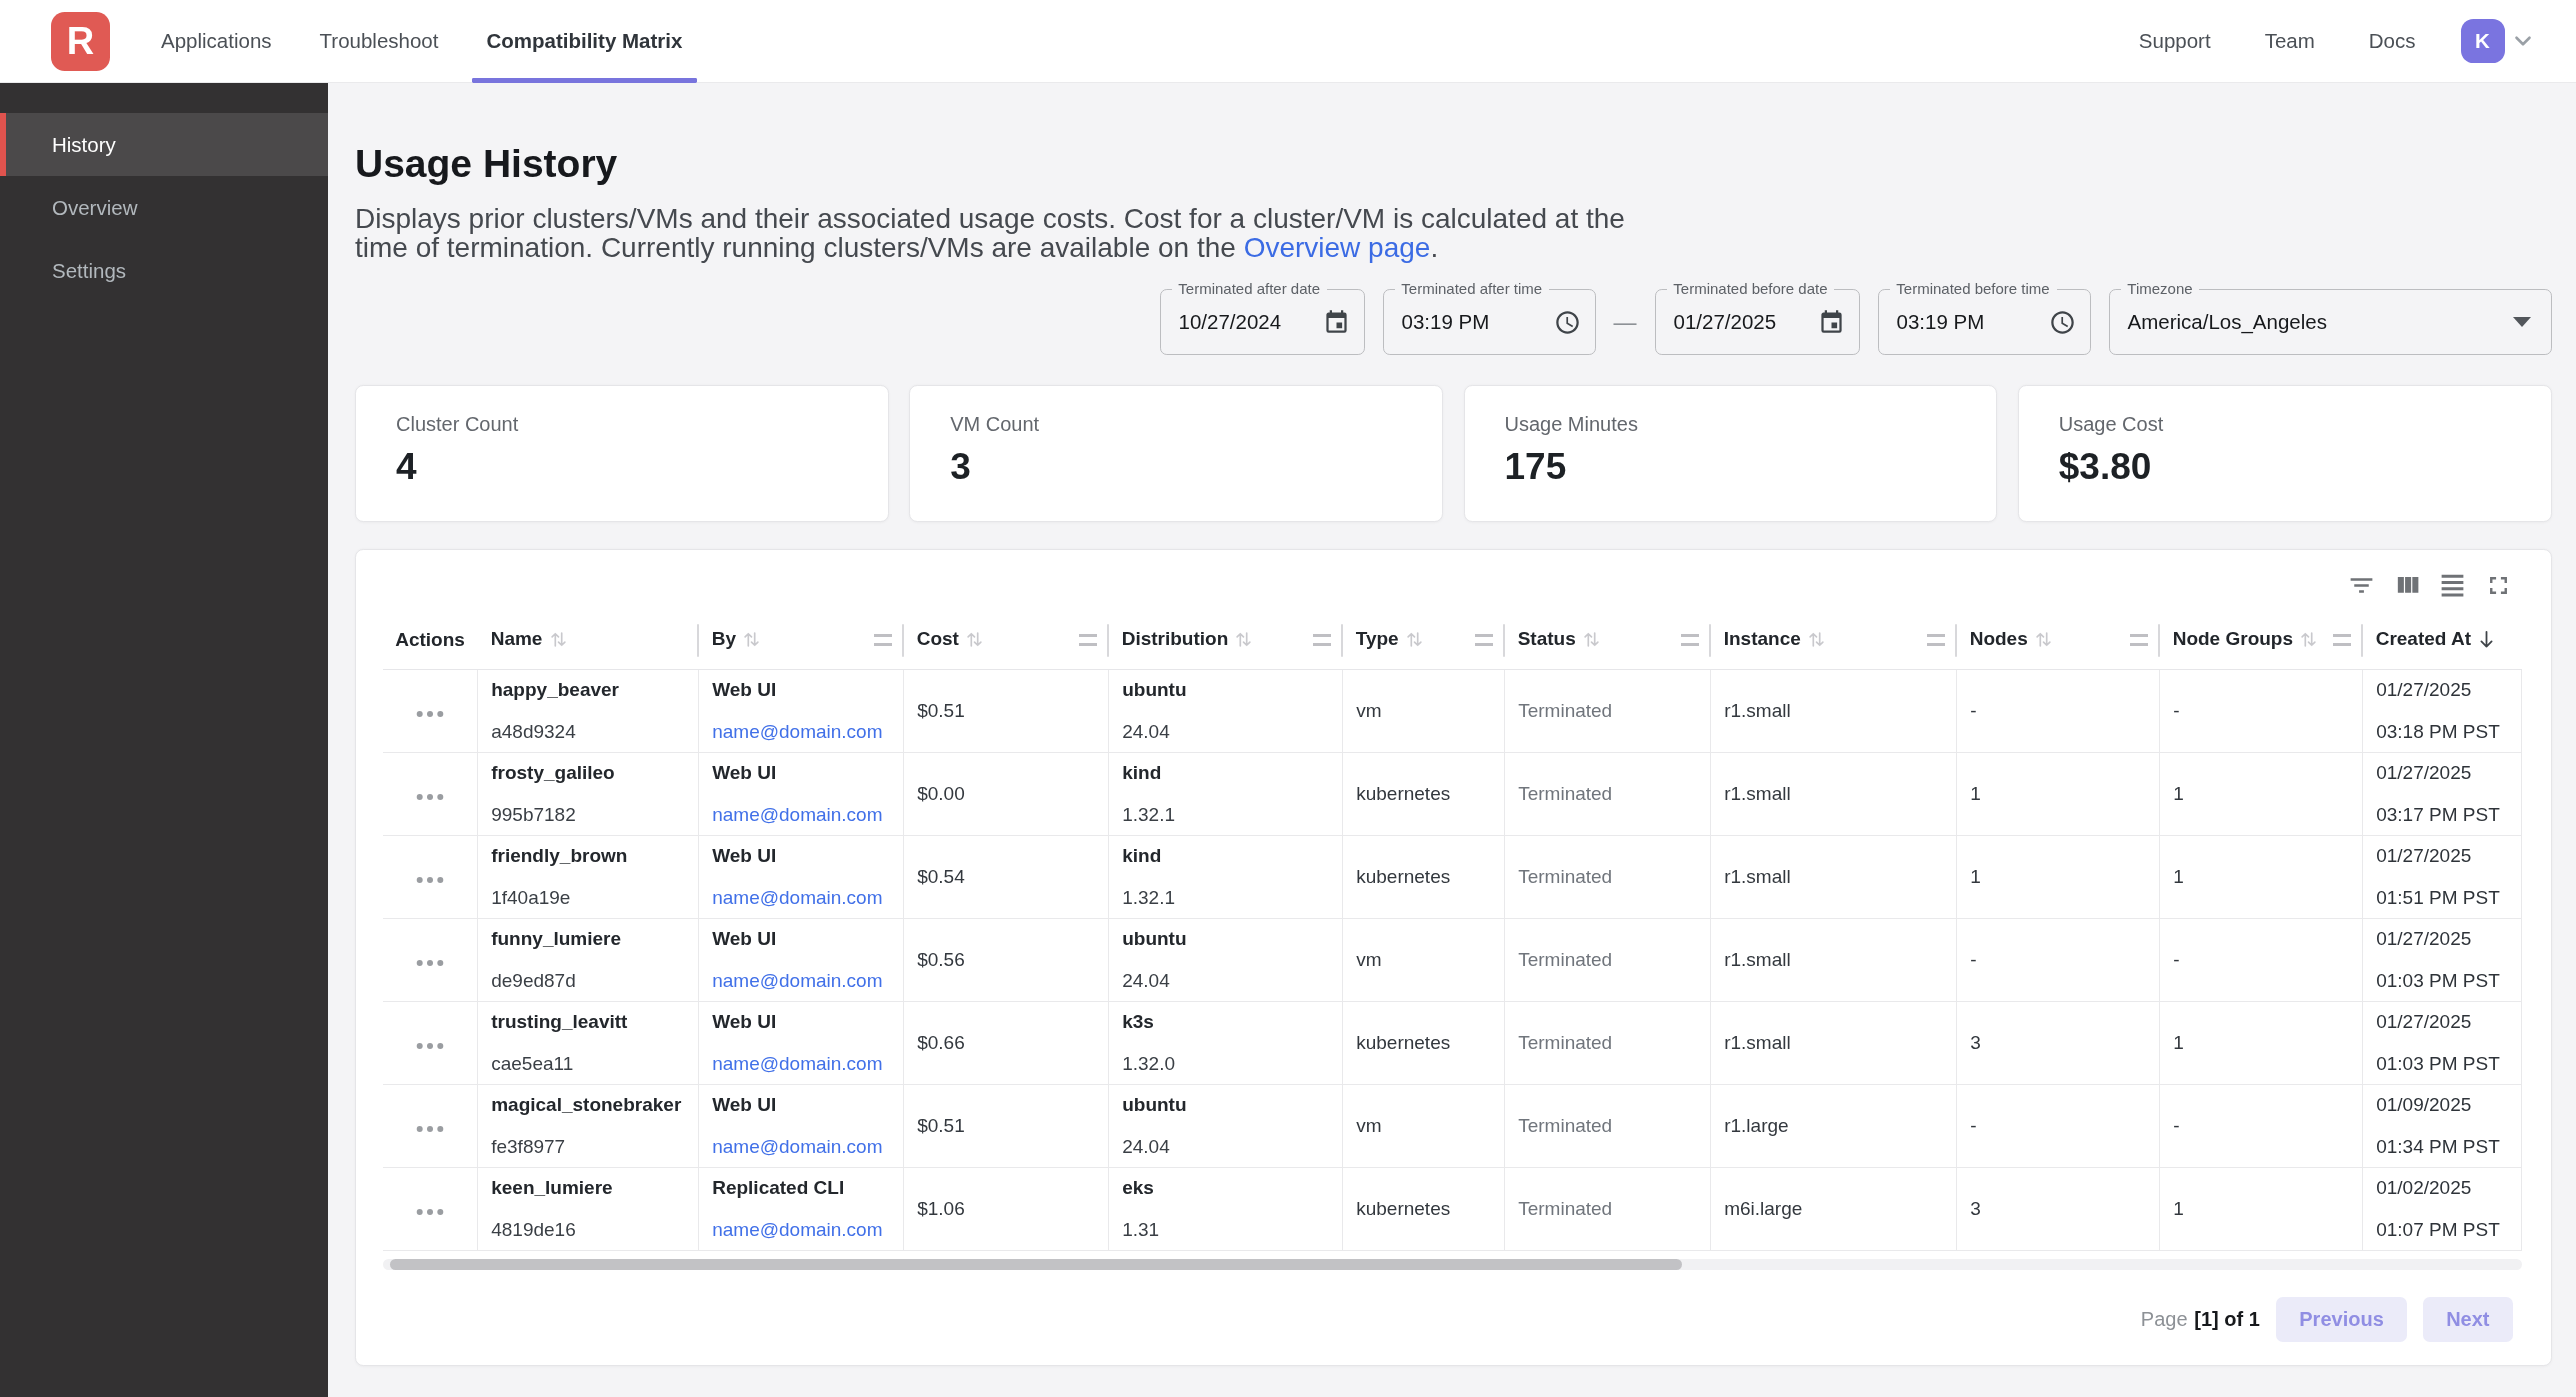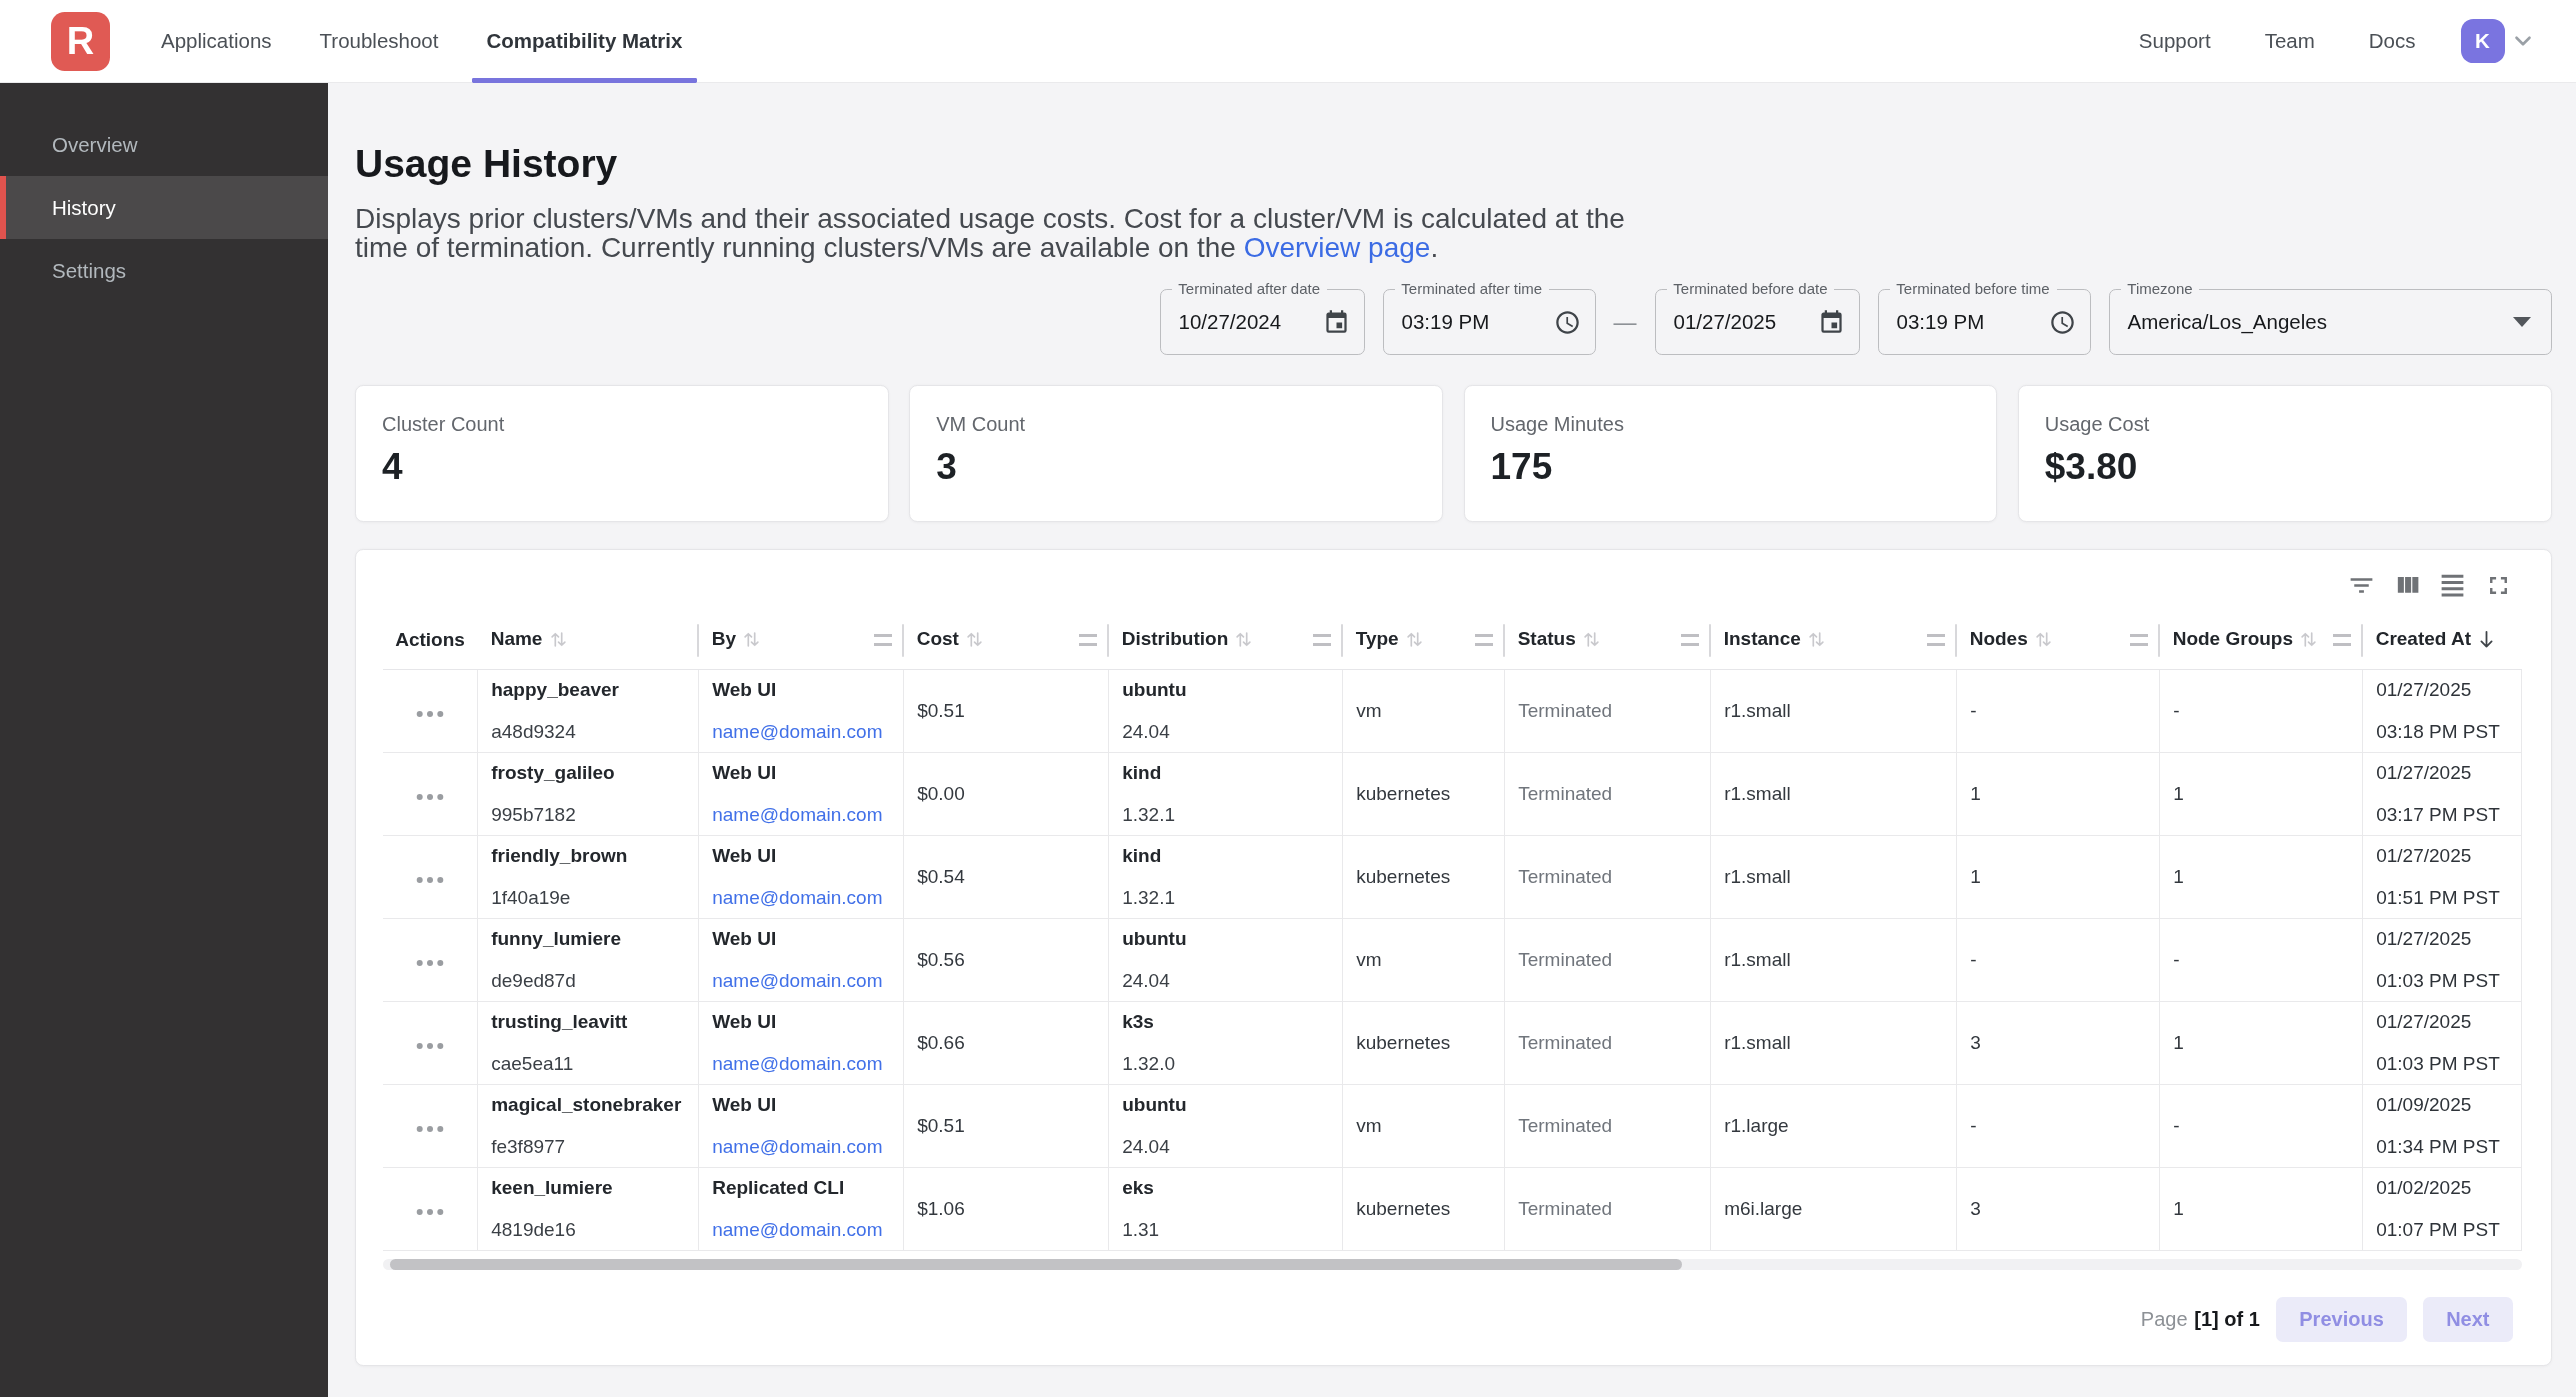--- a/index.html
+++ b/index.html
@@ -44,21 +44,21 @@
     font-size:15px; color:#5d6167; white-space:nowrap; line-height:20.5px; }
   .field-value { font-size:20.5px; color:#17191c; flex:1; }
   .field svg { width:27px; height:27px; color:#3f4449; flex-shrink:0; }
   .w-date { width:205px; } .w-time { width:213px; } .w-tz { width:443px; }
   .tz-arrow { width:0; height:0; border-left:9px solid transparent; border-right:9px solid transparent;
     border-top:10.3px solid #52565b; margin-right:5.5px; }
   .range-dash { font-size:23px; color:#8d9196; }
   
   .stats { display:flex; gap:20.5px; margin-top:30px; }
   .stat-card { flex:1; height:137px; background:#fff; border:1.4px solid #e5e5e8; border-radius:8.2px;
-    padding:27px 26px 0; box-shadow:0 0.7px 2.7px rgba(0,0,0,.04); }
+    padding:27px 40px 0; box-shadow:0 0.7px 2.7px rgba(0,0,0,.04); }
   .stat-label { font-size:20px; color:#63676d; }
   .stat-value { margin-top:9.6px; font-size:37px; font-weight:bold; color:#1d2125; }
   
   .table-card { margin-top:27px; background:#fff; border:1.4px solid #e5e5e8; border-radius:8.2px;
     box-shadow:0 0.7px 2.7px rgba(0,0,0,.04); padding-bottom:6.8px; }
   .toolbar { display:flex; justify-content:flex-end; gap:16.4px; padding:20.5px 38px 11px 0; }
   .toolbar svg { width:29px; height:29px; color:#6f7276; cursor:pointer; }
   table.grid { margin:0 29px 0 27px; border-collapse:collapse; table-layout:fixed; width:2138px; }
   th { position:relative; height:59px; text-align:left; padding-left:13.7px; font-size:19px; font-weight:bold;
     color:#22262b; border-bottom:1.4px solid #e6e6e9; white-space:nowrap; cursor:pointer; }
@@ -108,22 +108,22 @@
       <svg width="26" height="26" viewBox="0 0 24 24">
           <path fill="none" stroke="currentColor" stroke-width="2.4" stroke-linecap="round" stroke-linejoin="round" d="M6 9l6 6 6-6"></path>
         </svg>
     </span>
   </div>
 </header>
 
 <div class="layout">
 
   <aside class="sidebar">
+    <div class="side-item active">History</div>
     <div class="side-item">Overview</div>
-    <div class="side-item active">History</div>
     <div class="side-item">Settings</div>
   </aside>
 
   <main class="main">
 
     <h1 class="page-title">Usage History</h1>
     <p class="page-desc">
       <span>Displays prior clusters/VMs and their associated usage costs. Cost for a cluster/VM is calculated at the time of termination. Currently running clusters/VMs are available on the </span><a>Overview page</a><span>.</span>
     </p>
 

